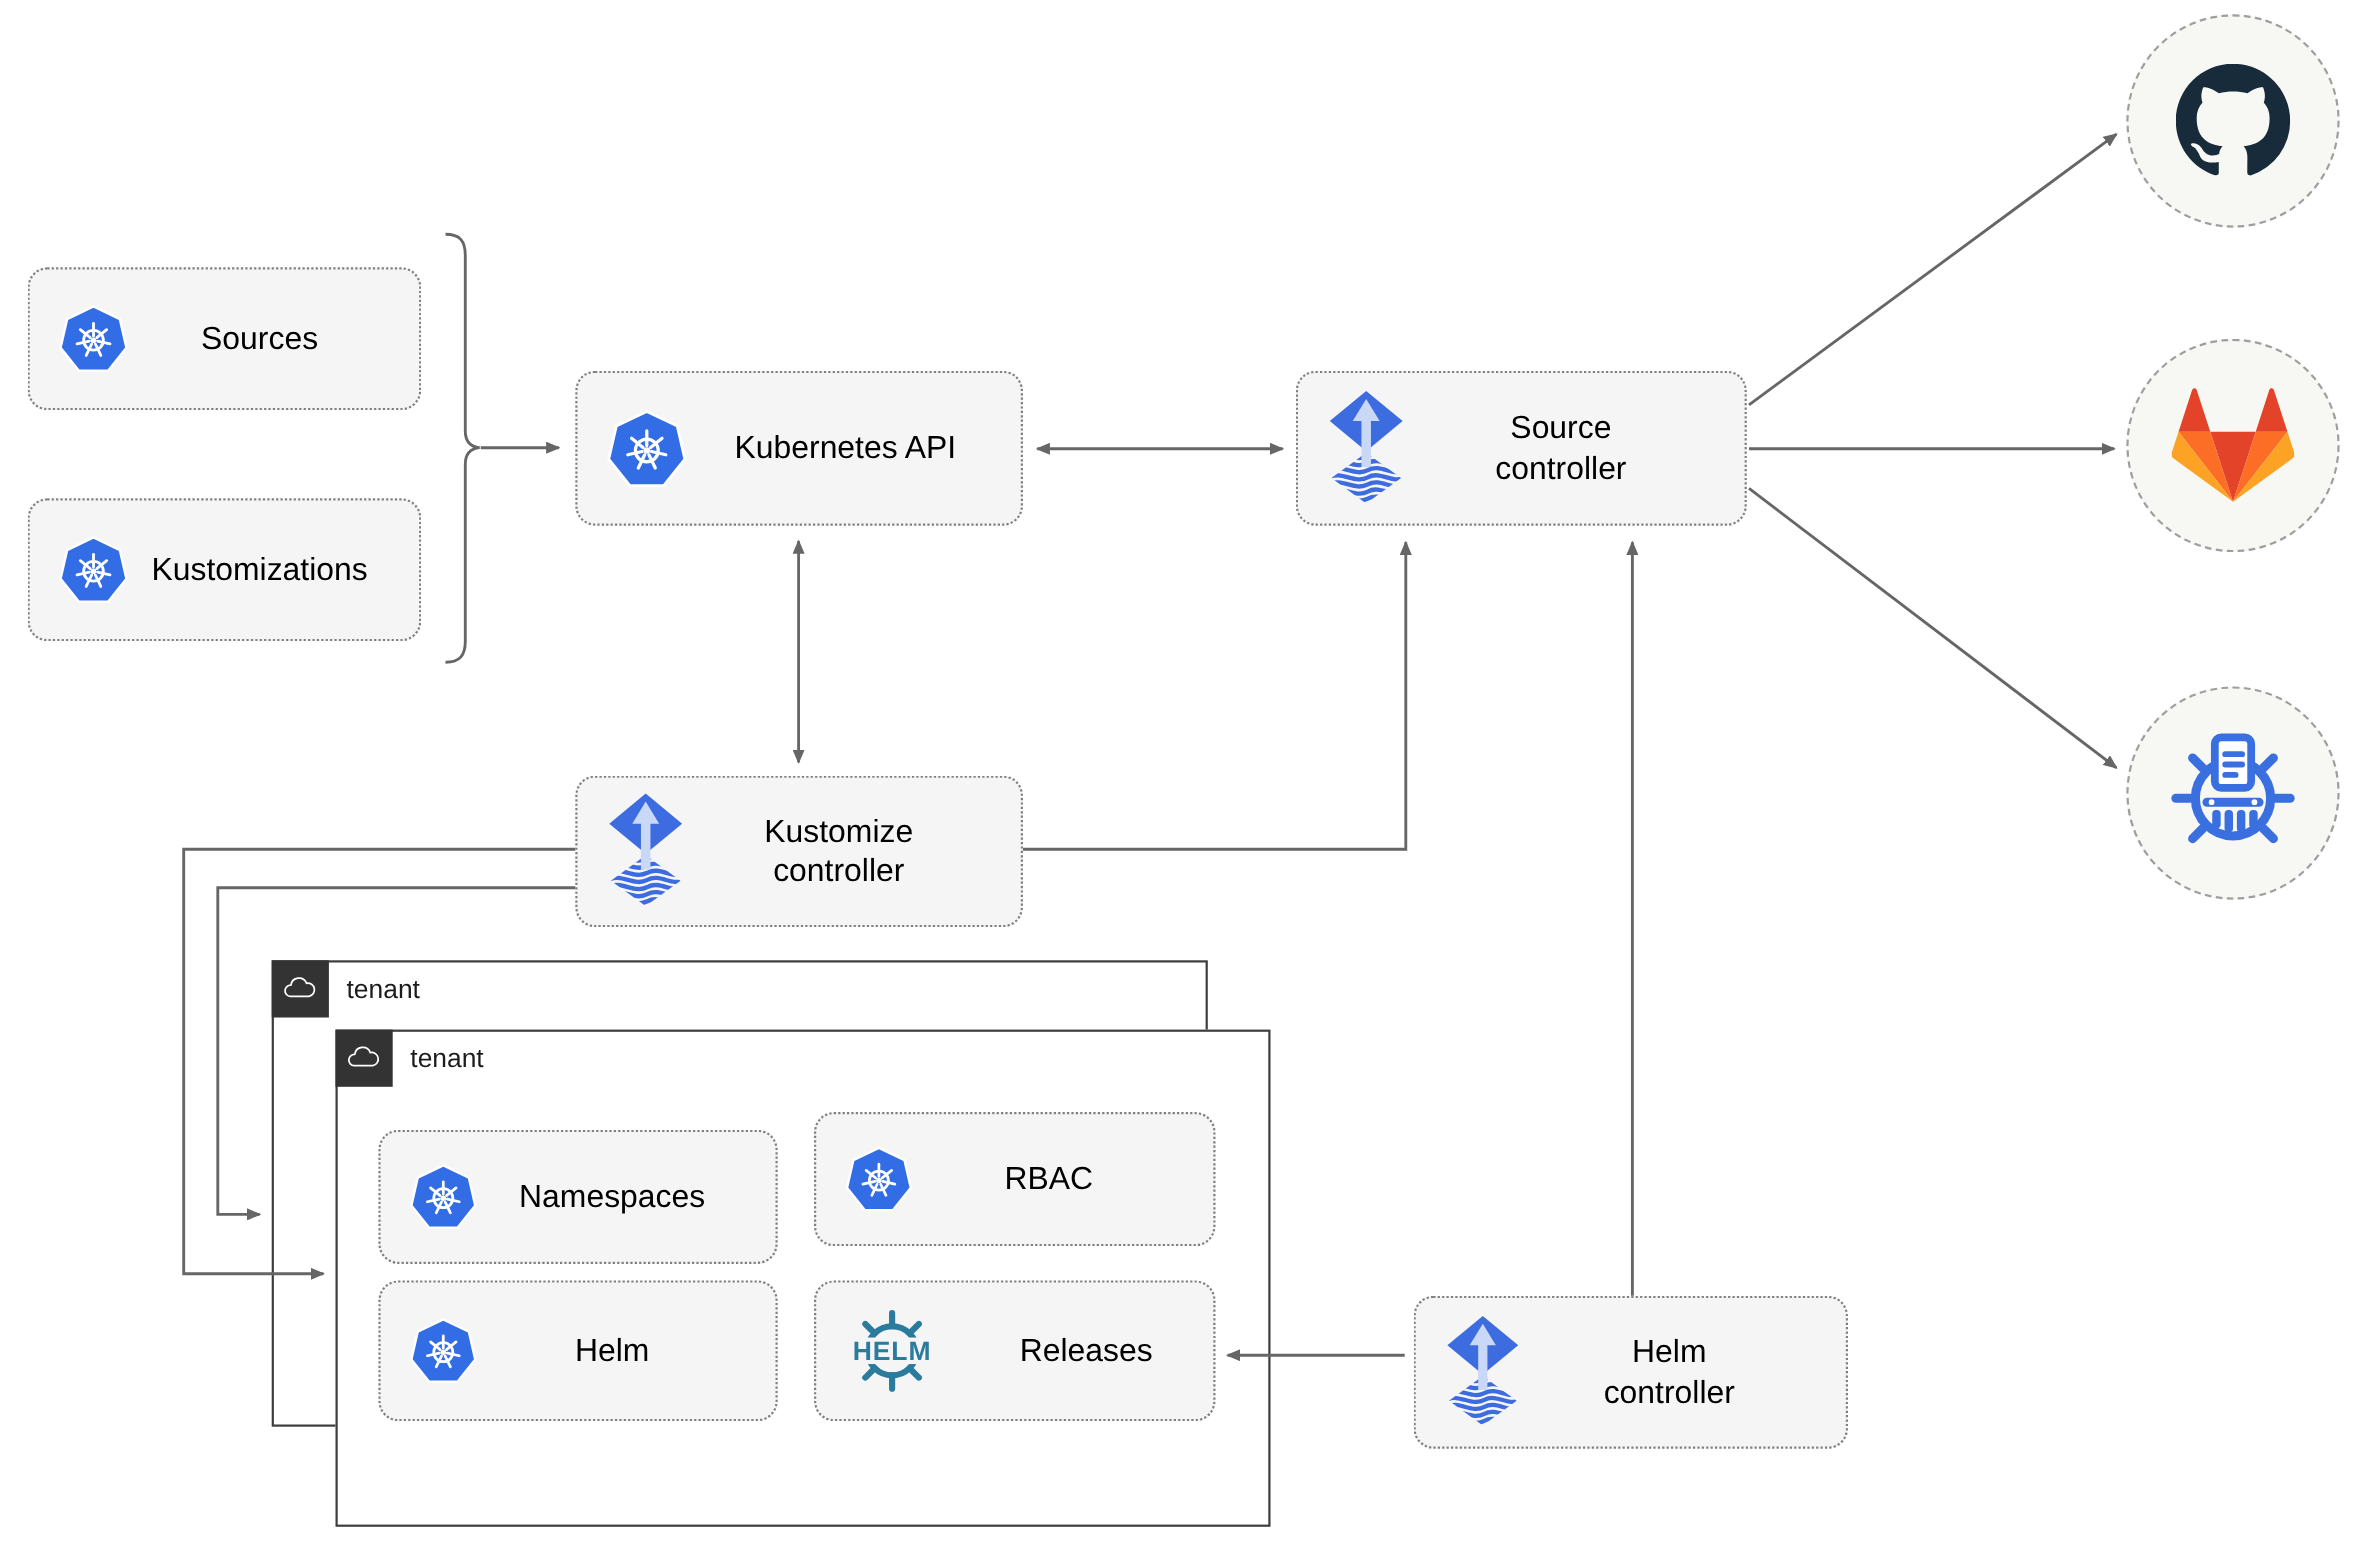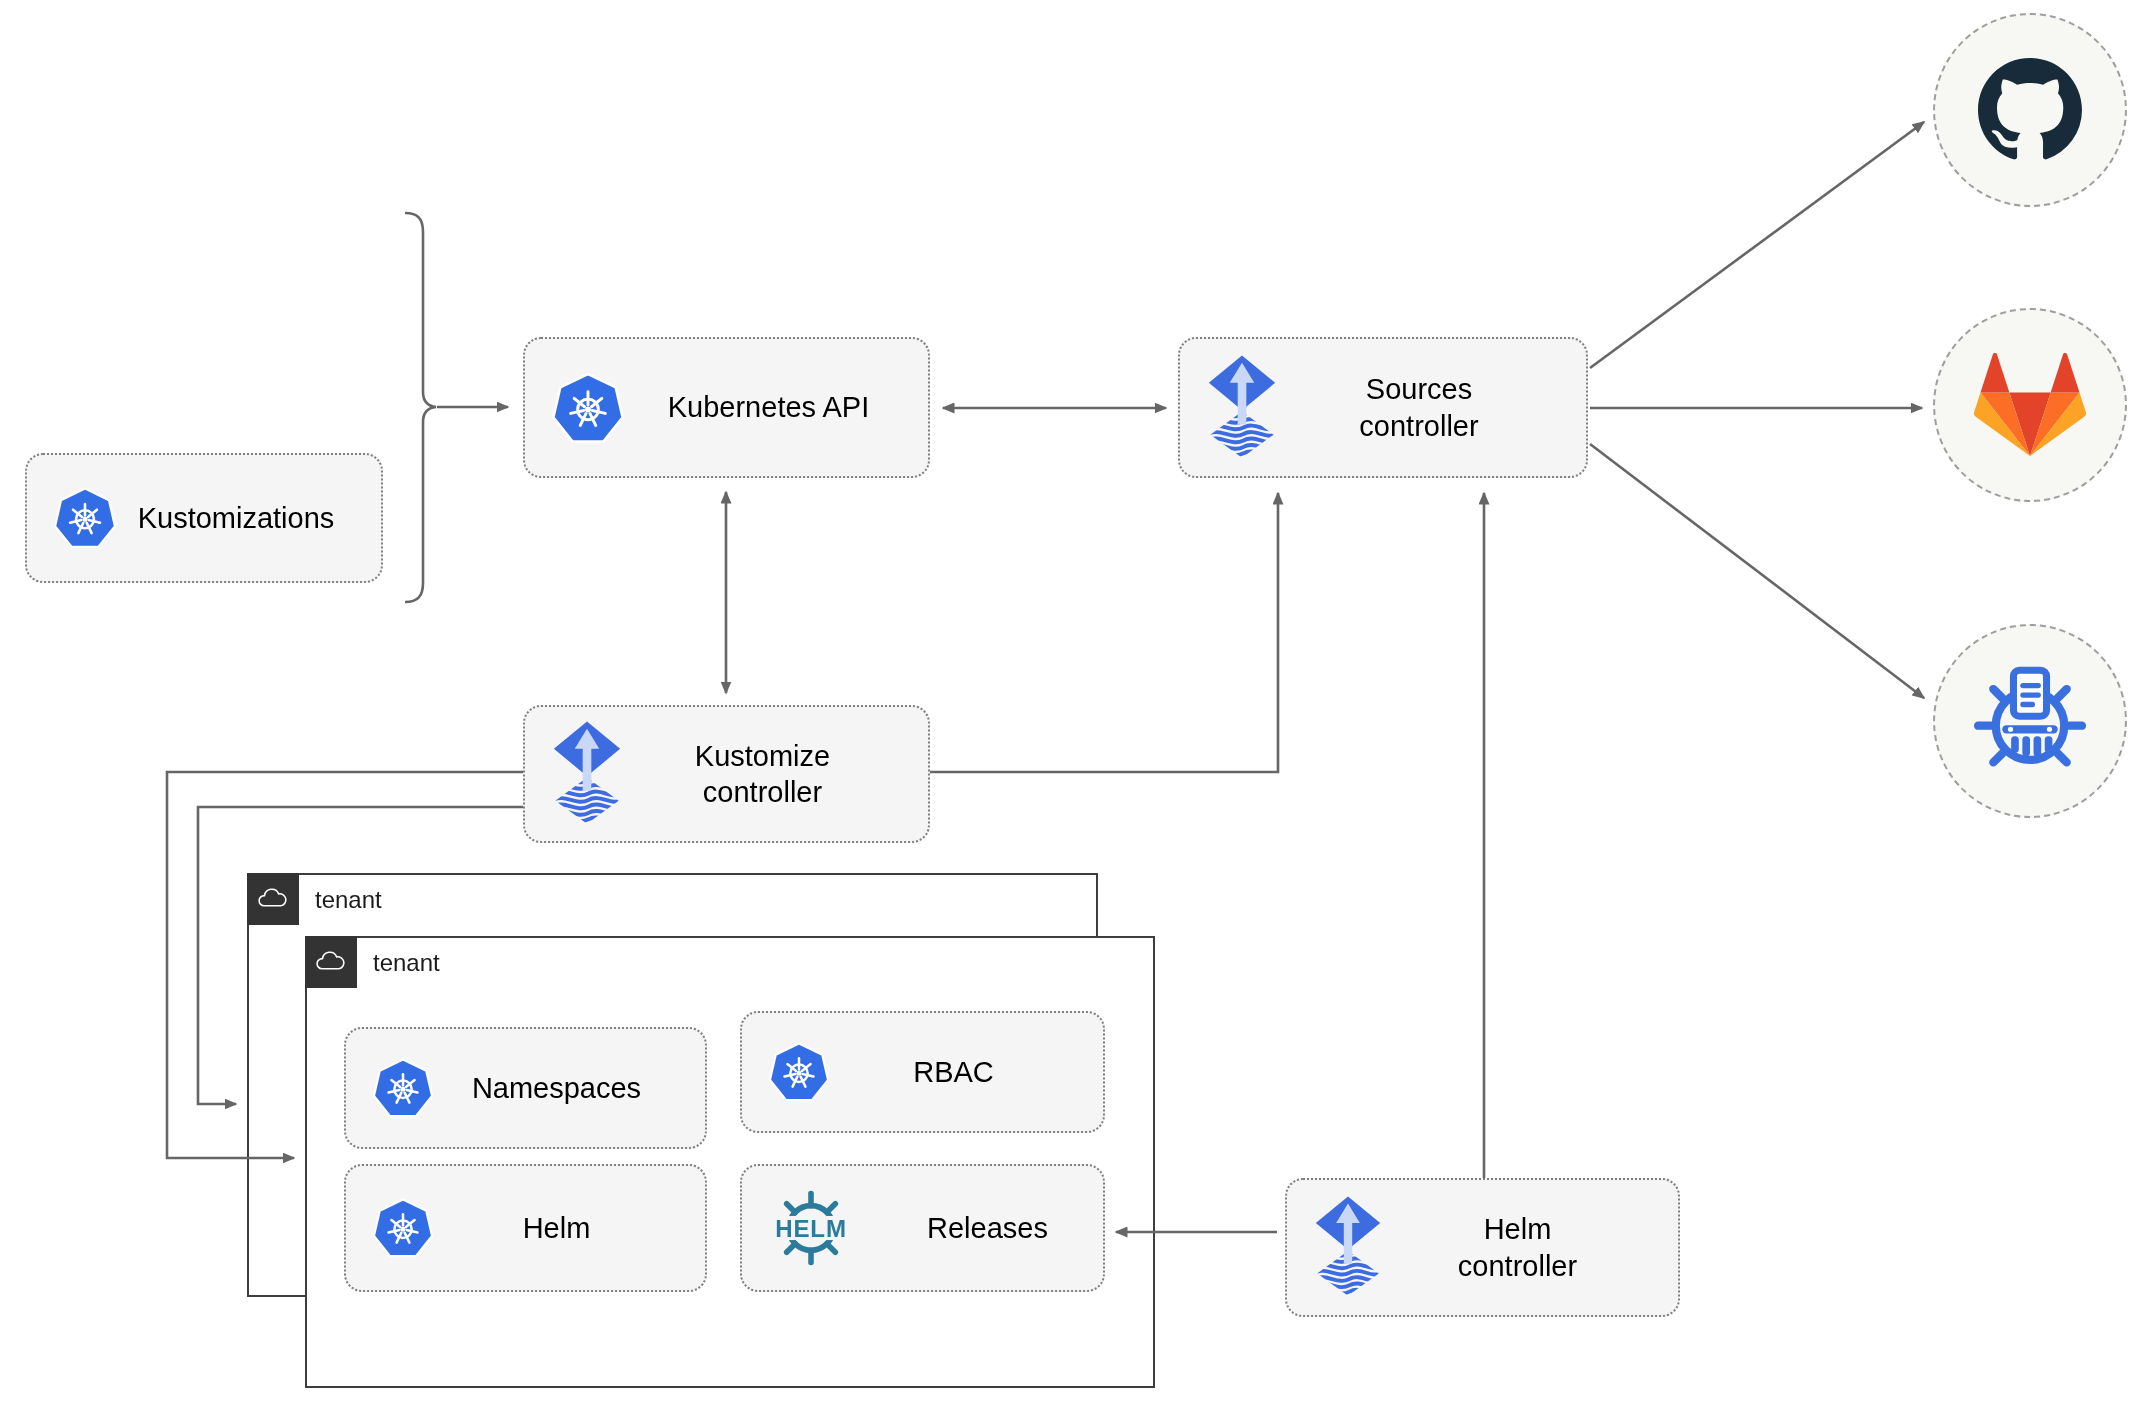--- a/index.html
+++ b/index.html
@@ -221,40 +221,46 @@
           <line x1="68.4" y1="68.4" x2="78.3" y2="78.3"></line>
           <line x1="31.6" y1="68.4" x2="21.7" y2="78.3"></line>
         </g>
         <rect x="6" y="36" width="88" height="28" fill="#f5f5f5"></rect>
         <text class="helm-wordmark" x="50" y="60" text-anchor="middle" font-size="28" fill="var(--helm-teal,#2b7b9d)">HELM</text>
       </svg>
       <div class="node-label">Releases</div>
     </div>
   </div>
 
+  <div class="node" style="left:25px;top:243px;width:358px;height:130px;">
+    <svg class="icon" width="64" height="64" viewBox="0 0 100 100">
+        <use href="#k8s-icon"></use>
+      </svg>
+    <div class="node-label">Sources</div>
+  </div>
   <div class="node" style="left:25px;top:453px;width:358px;height:130px;">
     <svg class="icon" width="64" height="64" viewBox="0 0 100 100">
         <use href="#k8s-icon"></use>
       </svg>
     <div class="node-label">Kustomizations</div>
   </div>
 
   <div class="node" style="left:523px;top:337px;width:407px;height:141px;gap:10px;">
     <svg class="icon" width="74" height="74" viewBox="0 0 100 100">
         <use href="#k8s-icon"></use>
       </svg>
     <div class="node-label">Kubernetes API</div>
   </div>
 
   <div class="node" style="left:1178px;top:337px;width:410px;height:141px;">
     <svg class="icon" width="72" height="108" viewBox="0 0 100 150">
         <use href="#flux-icon"></use>
       </svg>
     <div class="node-label">
-      <div class="wrapbox label-narrow">Sources controller</div>
+      <div class="wrapbox label-narrow">Source controller</div>
     </div>
   </div>
 
   <div class="node" style="left:523px;top:705px;width:407px;height:138px;">
     <svg class="icon" width="72" height="108" viewBox="0 0 100 150">
         <use href="#flux-icon"></use>
       </svg>
     <div class="node-label">
       <div class="wrapbox label-narrow">Kustomize controller</div>
     </div>

